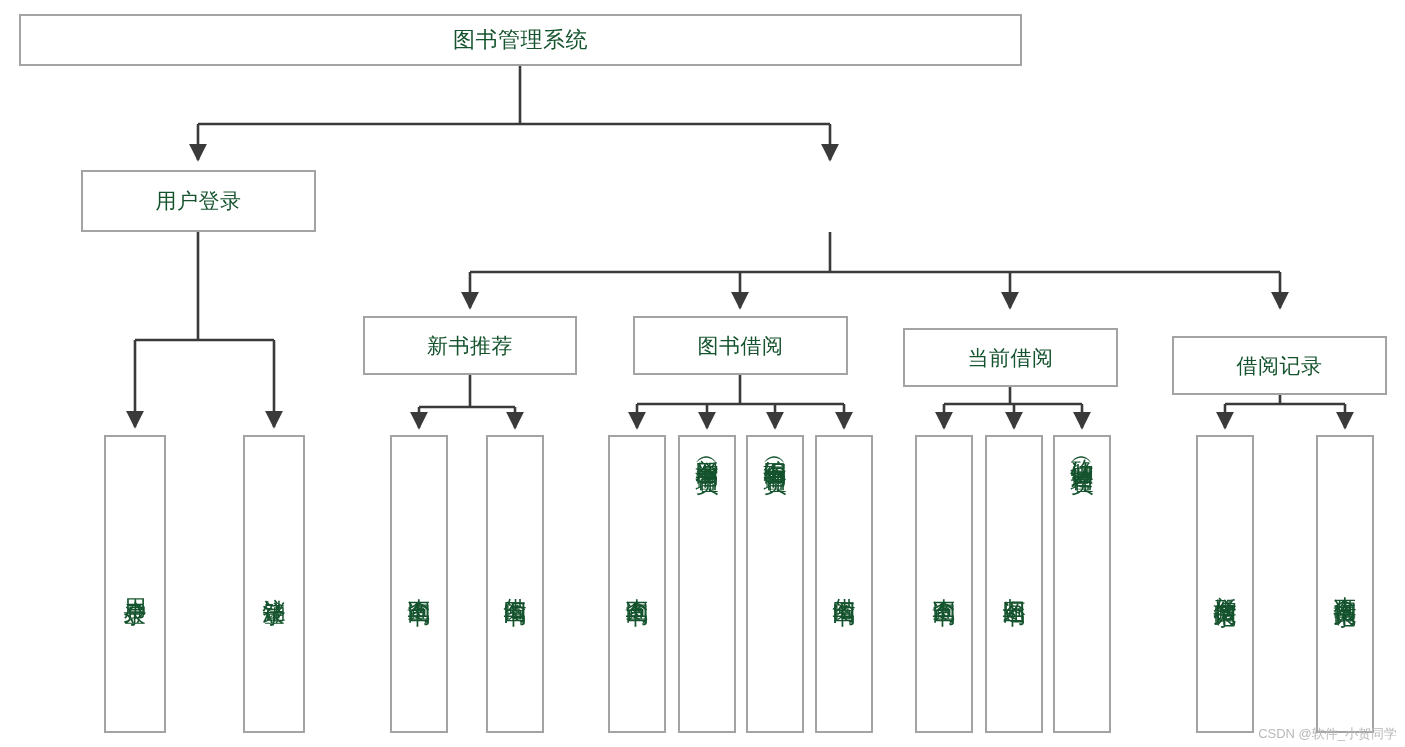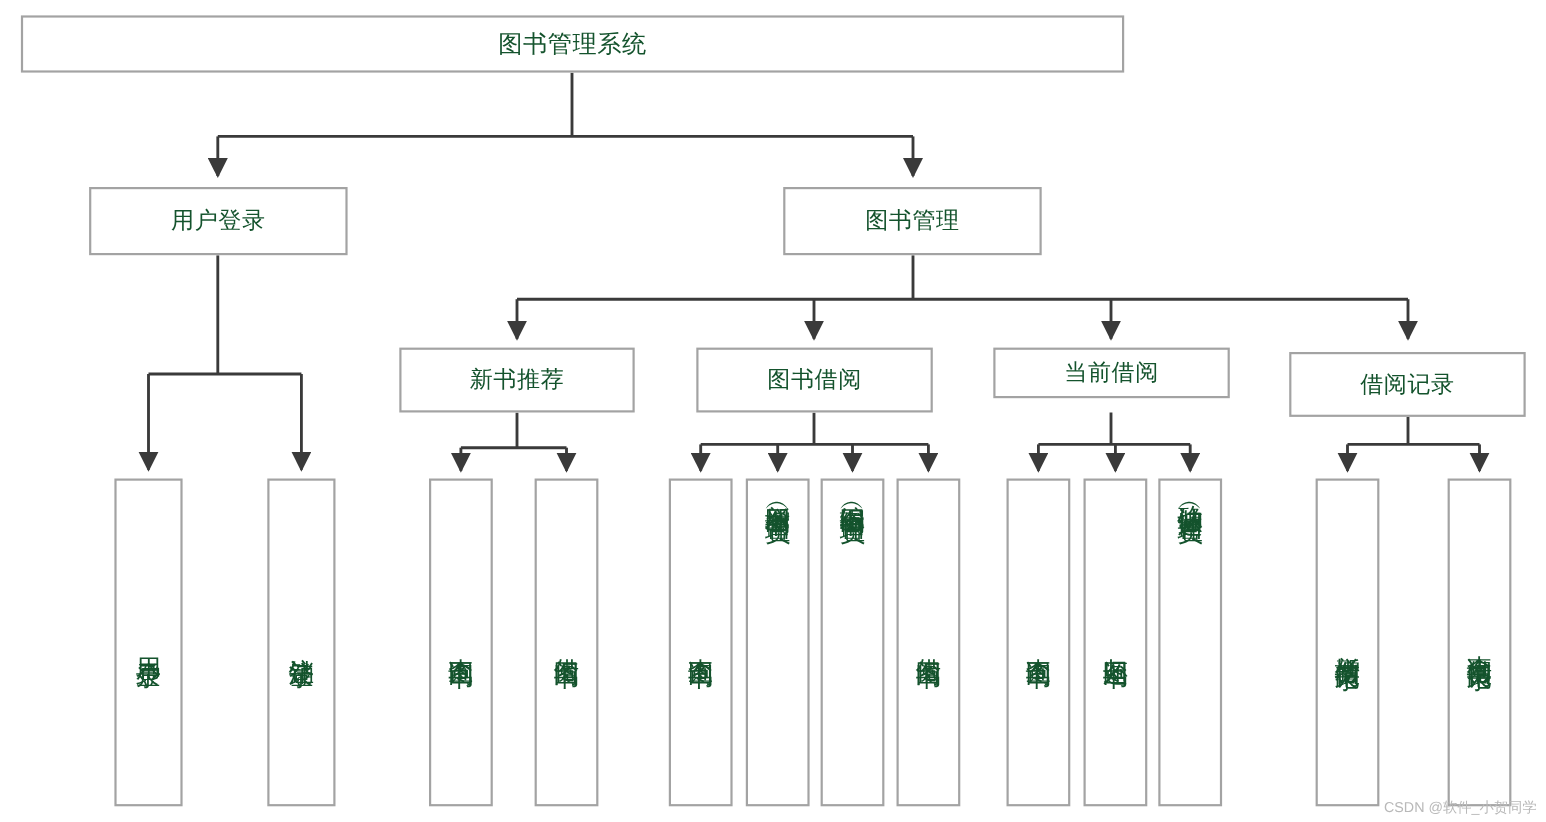--- a/index.html
+++ b/index.html
@@ -131,34 +131,31 @@
     </g>
   </svg>
 
   <div class="node horiz root" style="left:19px; top:14px; width:1003px; height:52px;">
     <span class="label">图书管理系统</span>
   </div>
 
   <div class="node horiz" style="left:81px; top:170px; width:235px; height:62px;">
     <span class="label">用户登录</span>
   </div>
-  <div class="node horiz" style="left:712px; top:170px; width:235px; height:62px;">
-    <span class="label">图书管理</span>
-  </div>
 
   <div class="node horiz" style="left:363px; top:316px; width:214px; height:59px;">
     <span class="label">新书推荐</span>
   </div>
   <div class="node horiz" style="left:633px; top:316px; width:215px; height:59px;justify-content:center;">
     <span class="label">图书借阅</span>
   </div>
-  <div class="node horiz" style="left:903px; top:316px; width:215px; height:46px;">
+  <div class="node horiz" style="left:903px; top:328px; width:215px; height:59px;">
     <span class="label">当前借阅</span>
   </div>
-  <div class="node horiz" style="left:1172px; top:320px; width:215px; height:59px;">
+  <div class="node horiz" style="left:1172px; top:336px; width:215px; height:59px;">
     <span class="label">借阅记录</span>
   </div>
 
   <div class="node vert" style="left:104px; top:435px; width:62px; height:298px;">
     <span class="label">用户登录</span>
   </div>
   <div class="node vert" style="left:243px; top:435px; width:62px; height:298px;">
     <span class="label">注销登录</span>
   </div>
 

